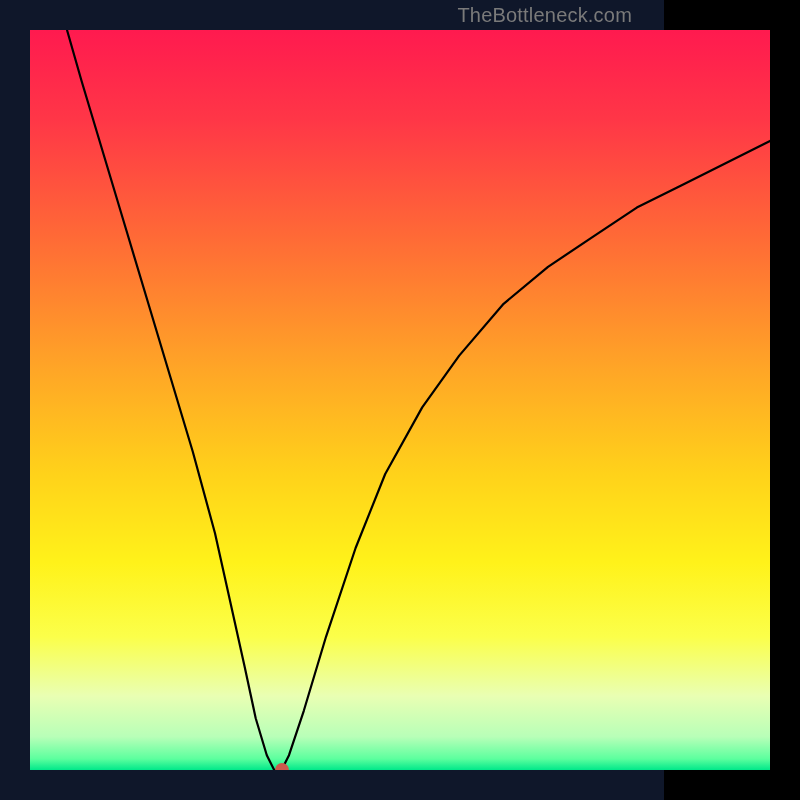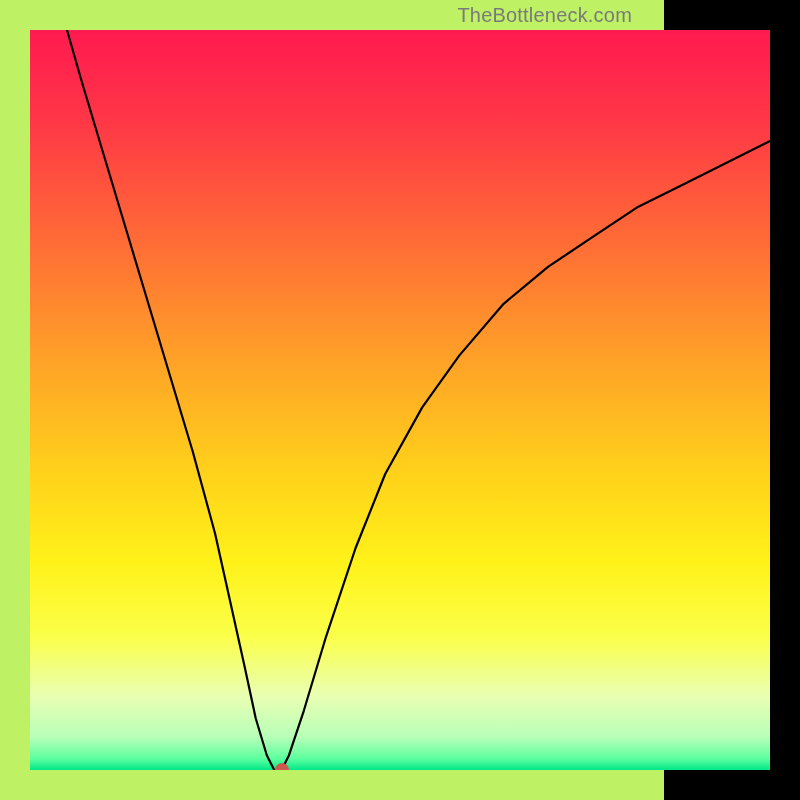--- a/index.html
+++ b/index.html
@@ -8,21 +8,21 @@
     width: 800px;
     height: 800px;
     overflow: hidden;
     background: #000;
     font-family: Arial, Helvetica, sans-serif;
   }
   .frame {
     position: relative;
     width: 664px;
     height: 800px;
-    background: #bef264;
+    background: #0f172a;
   }
   .plot-area {
     position: absolute;
     left: 30px;
     top: 30px;
     width: 740px;
     height: 740px;
     overflow: hidden;
   }
   .gradient-bg {

